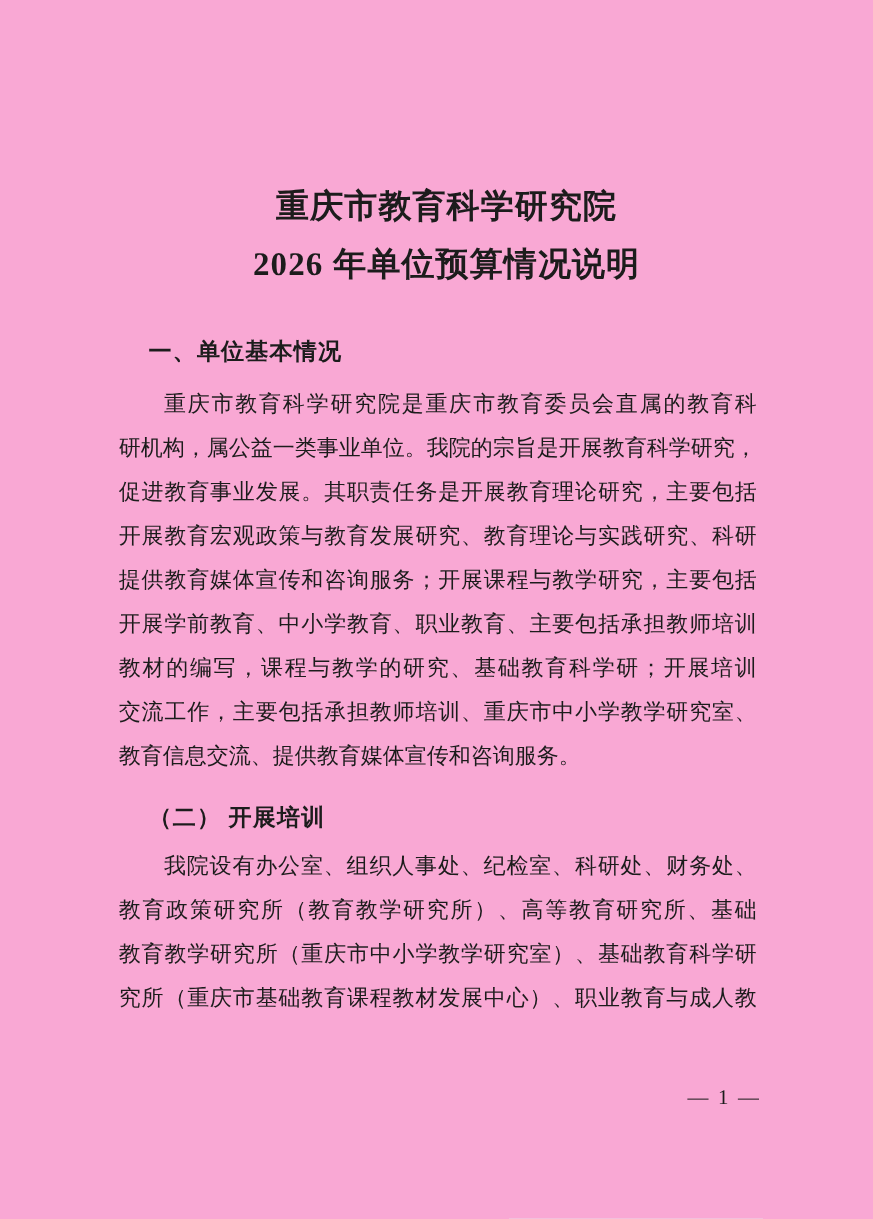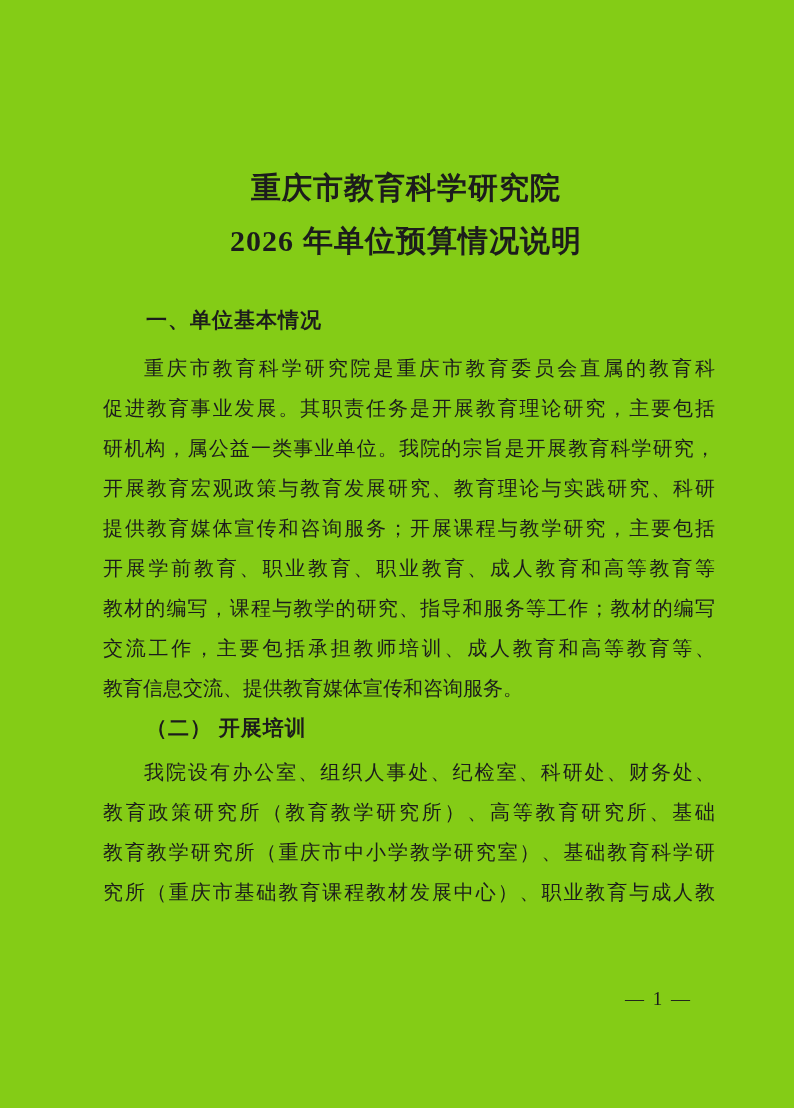--- a/index.html
+++ b/index.html
@@ -5,21 +5,21 @@
   html, body {
     margin: 0;
     padding: 0;
     background: #e8e8e8;
   }
   .page {
     position: relative;
     width: 794px;
     height: 1108px;
     margin: 0 auto;
-    background: #84cc16;
+    background: #f9a8d4;
     color: #1c1c1c;
     overflow: hidden;
     font-family: "Liberation Serif", "DejaVu Serif", serif;
   }
 
   
   .title-block {
     position: absolute;
     top: 166px;
     left: 100px;
@@ -46,35 +46,35 @@
   }
   .title-rest {
     font-family: "Liberation Sans", "DejaVu Sans", sans-serif;
     margin-top: 16px;
   }
 
   
   .content {
     position: absolute;
     top: 300px;
-    left: 103px;
+    left: 92px;
     width: 612px;
     font-size: 20px;
     line-height: 40px;
   }
   .heading {
     font-family: "Liberation Sans", "DejaVu Sans", sans-serif;
     font-weight: bold;
     font-size: 21px;
     height: 40px;
     line-height: 40px;
     padding-left: 43px;
     letter-spacing: 1px;
   }
-  .para { margin: 0; }
+  .para { margin: 16px; }
   .para-1 { margin-top: 8px; }
   .para-2 { margin-top: 4px; }
   .line {
     height: 40px;
     line-height: 40px;
     text-align: justify;
     text-align-last: justify;
     text-justify: inter-ideograph;
     -moz-text-align-last: justify;
     overflow: hidden;
@@ -113,27 +113,27 @@
     </div>
   </header>
 
   <main class="content">
 
     <div class="heading">一、单位基本情况</div>
 
 
     <div class="para para-1">
       <div class="line indent">重庆市教育科学研究院是重庆市教育委员会直属的教育科</div>
+      <div class="line">研机构，属公益一类事业单位。我院的宗旨是开展教育科学研究，</div>
       <div class="line">促进教育事业发展。其职责任务是开展教育理论研究，主要包括</div>
-      <div class="line">研机构，属公益一类事业单位。我院的宗旨是开展教育科学研究，</div>
       <div class="line">开展教育宏观政策与教育发展研究、教育理论与实践研究、科研</div>
       <div class="line">提供教育媒体宣传和咨询服务；开展课程与教学研究，主要包括</div>
-      <div class="line">开展学前教育、职业教育、职业教育、成人教育和高等教育等</div>
-      <div class="line">教材的编写，课程与教学的研究、指导和服务等工作；教材的编写</div>
-      <div class="line">交流工作，主要包括承担教师培训、成人教育和高等教育等、</div>
+      <div class="line">开展学前教育、中小学教育、职业教育、主要包括承担教师培训</div>
+      <div class="line">教材的编写，课程与教学的研究、基础教育科学研；开展培训</div>
+      <div class="line">交流工作，主要包括承担教师培训、重庆市中小学教学研究室、</div>
       <div class="line last">教育信息交流、提供教育媒体宣传和咨询服务。</div>
     </div>
 
     <div class="heading">（二） 开展培训</div>
 
     <div class="para para-2">
       <div class="line indent">我院设有办公室、组织人事处、纪检室、科研处、财务处、</div>
       <div class="line">教育政策研究所（教育教学研究所）、高等教育研究所、基础</div>
       <div class="line">教育教学研究所（重庆市中小学教学研究室）、基础教育科学研</div>
       <div class="line">究所（重庆市基础教育课程教材发展中心）、职业教育与成人教</div>

